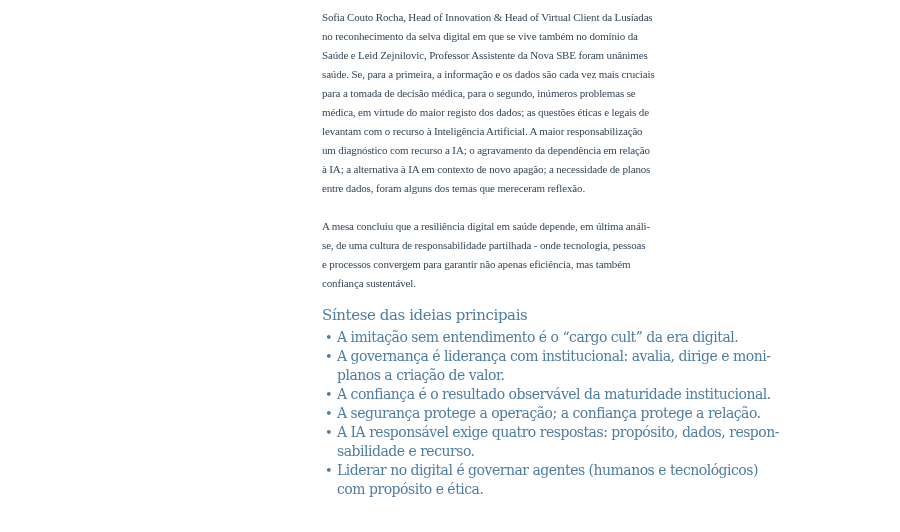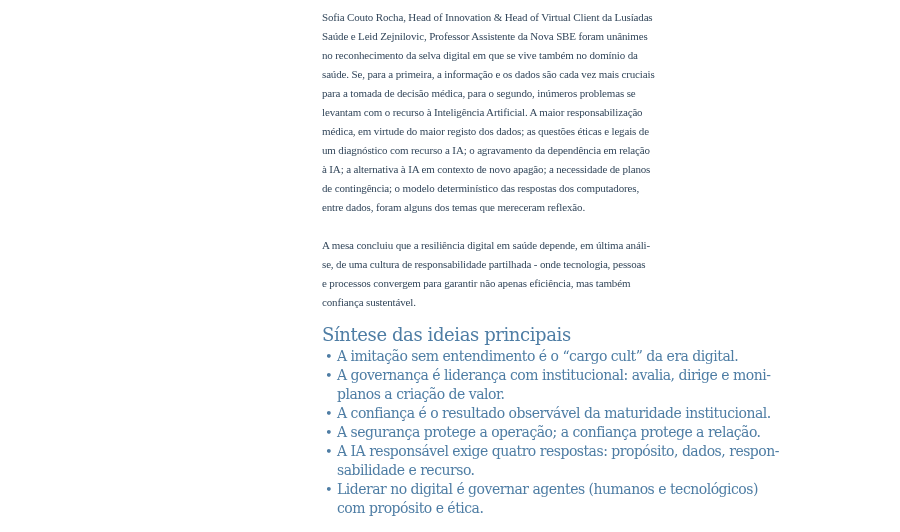--- a/index.html
+++ b/index.html
@@ -37,21 +37,21 @@
   }
   .paragraph:nth-of-type(2) {
     margin-bottom: 12px;
   }
   .text-line {
     white-space: nowrap;
   }
   .summary-heading {
     font-family: "DejaVu Serif", serif;
     font-weight: normal;
-    font-size: 18px;
+    font-size: 15px;
     line-height: 21px;
     letter-spacing: -0.4px;
     color: var(--accent-text);
     margin: 0 0 2px 0;
   }
   .bullet-list {
     list-style: none;
     margin: 2px 0 0 0;
     padding: 0;
   }
@@ -74,29 +74,28 @@
   }
 </style>
 </head>
 <body>
 
 <div class="page">
   <main class="content-column">
     <section id="paragraphs">
         <div class="paragraph">
           <div class="text-line">Sofia Couto Rocha, Head of Innovation &amp; Head of Virtual Client da Lusíadas</div>
+          <div class="text-line">no reconhecimento da selva digital em que se vive também no domínio da</div>
           <div class="text-line">Saúde e Leid Zejnilovic, Professor Assistente da Nova SBE foram unânimes</div>
-          <div class="text-line">no reconhecimento da selva digital em que se vive também no domínio da</div>
           <div class="text-line">saúde. Se, para a primeira, a informação e os dados são cada vez mais cruciais</div>
           <div class="text-line">para a tomada de decisão médica, para o segundo, inúmeros problemas se</div>
+          <div class="text-line">médica, em virtude do maior registo dos dados; as questões éticas e legais de</div>
           <div class="text-line">levantam com o recurso à Inteligência Artificial. A maior responsabilização</div>
-          <div class="text-line">médica, em virtude do maior registo dos dados; as questões éticas e legais de</div>
           <div class="text-line">um diagnóstico com recurso a IA; o agravamento da dependência em relação</div>
           <div class="text-line">à IA; a alternativa à IA em contexto de novo apagão; a necessidade de planos</div>
-          <div class="text-line">de contingência; o modelo determinístico das respostas dos computadores,</div>
           <div class="text-line">entre dados, foram alguns dos temas que mereceram reflexão.</div>
         </div>
         <div class="paragraph">
           <div class="text-line">A mesa concluiu que a resiliência digital em saúde depende, em última análi-</div>
           <div class="text-line">se, de uma cultura de responsabilidade partilhada - onde tecnologia, pessoas</div>
           <div class="text-line">e processos convergem para garantir não apenas eficiência, mas também</div>
           <div class="text-line">confiança sustentável.</div>
         </div>
       </section>
     <h2 class="summary-heading">Síntese das ideias principais</h2>

